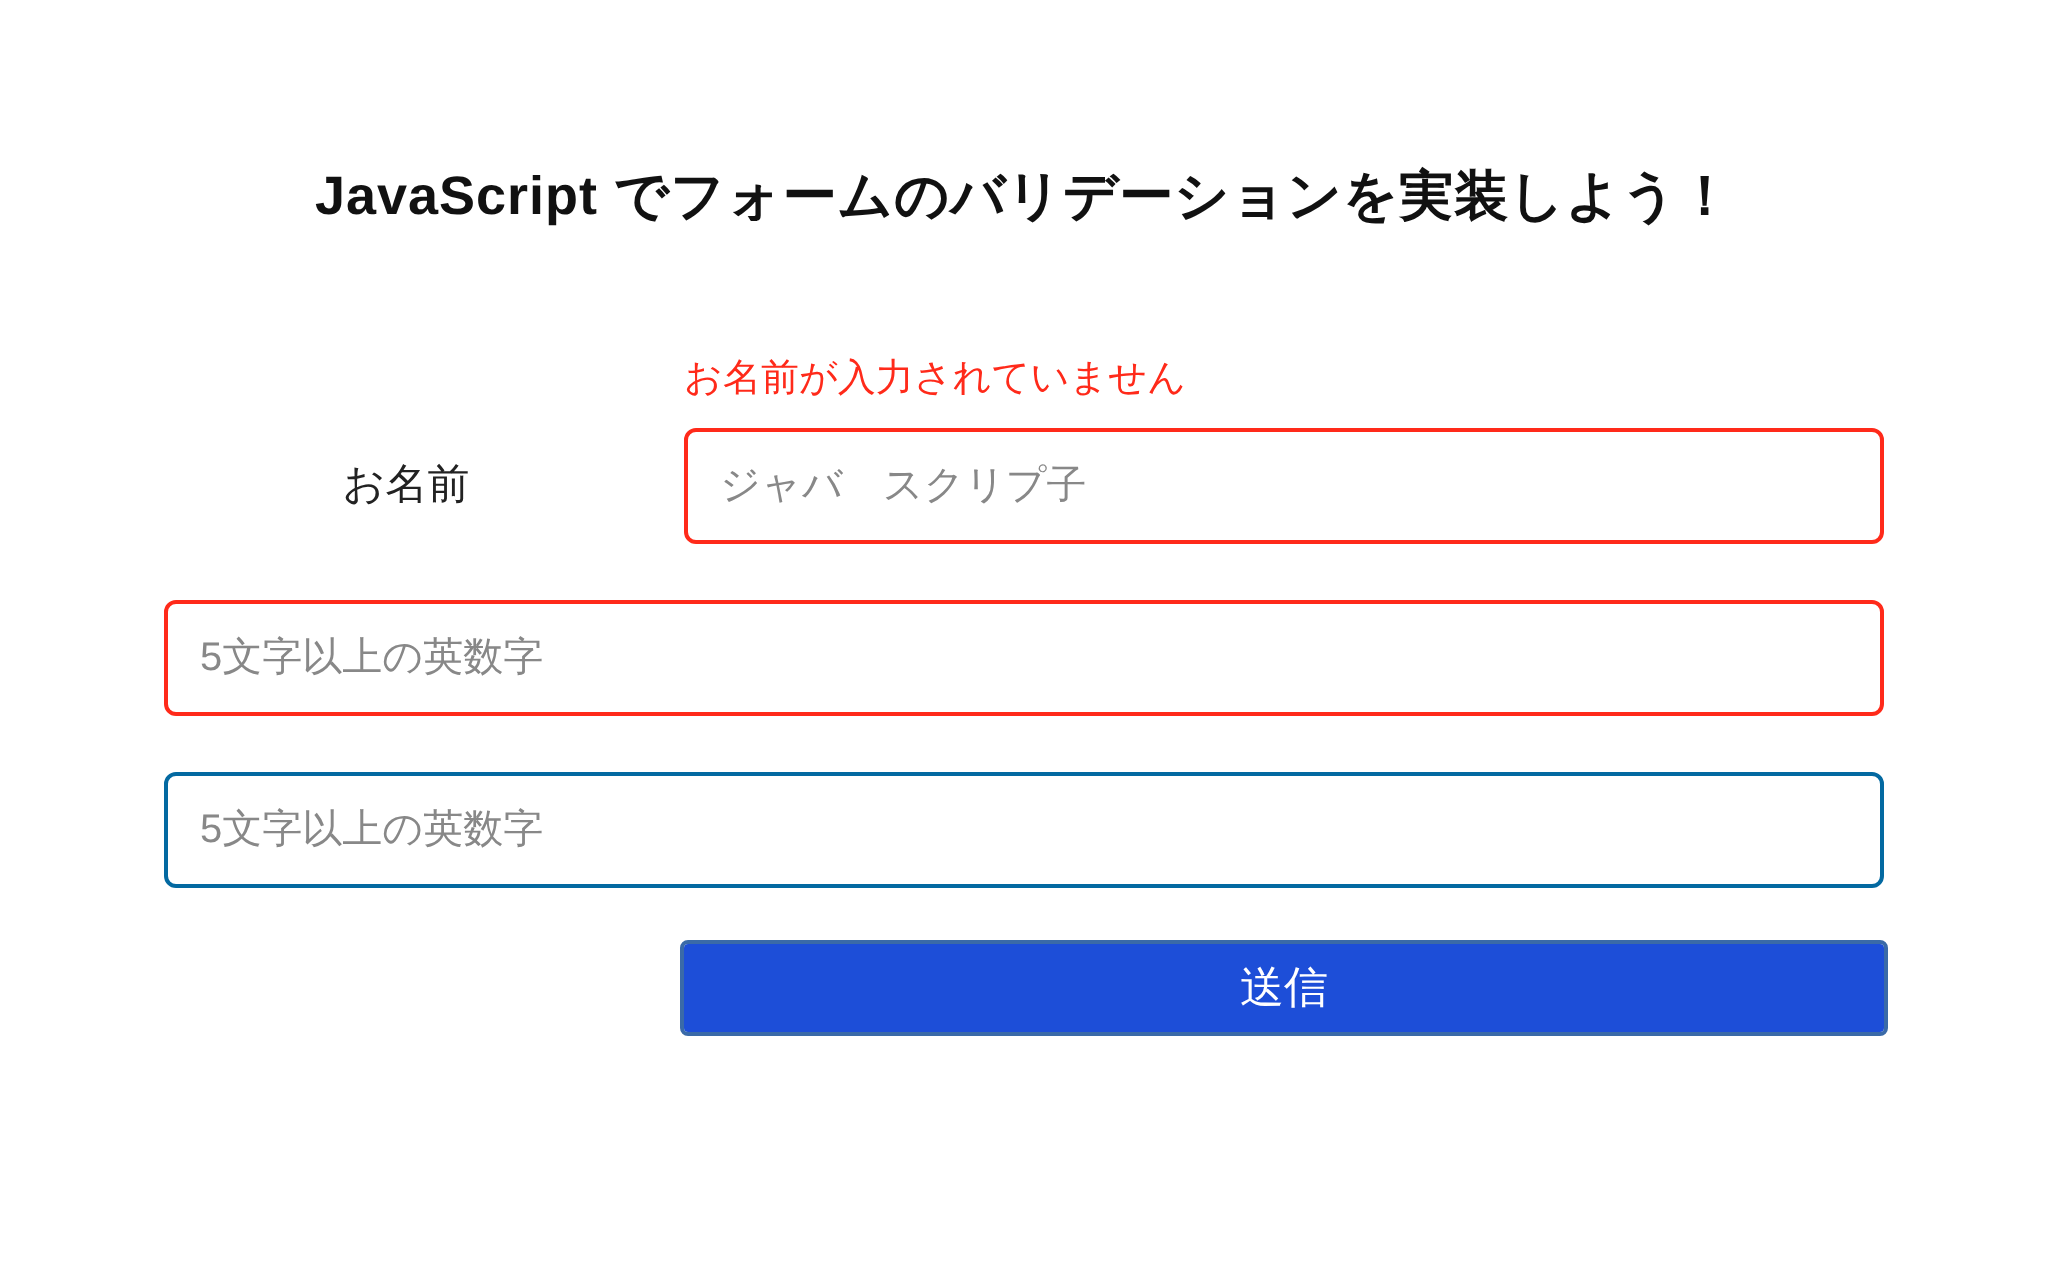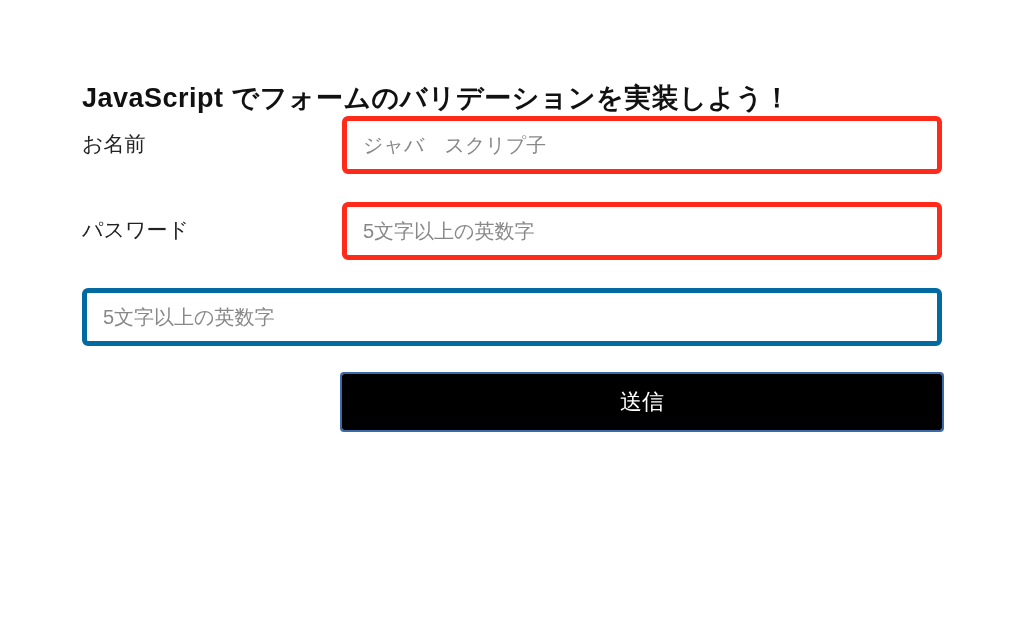--- a/index.html
+++ b/index.html
@@ -15,31 +15,32 @@
       padding-top: 80px;
     }
     .container {
       width: 860px;
       margin: 0 auto;
     }
     .title {
       font-size: 27px;
       font-weight: 700;
       color: #111;
-      text-align: left;
+      text-align: center;
+      margin-bottom: 60px;
       letter-spacing: 0.5px;
     }
     .form-row {
       display: flex;
       align-items: flex-end;
       margin-bottom: 28px;
     }
     .label-col {
       width: 260px;
-      text-align: left;
+      text-align: center;
       padding-right: 18px;
       padding-bottom: 16px;
       font-family: Liberation Mono, monospace;
     }
     .label-text {
       font-size: 21px;
       color: #222;
     }
     .input-col {
       flex: 1;
@@ -49,42 +50,42 @@
       color: #ff2a1a;
       font-size: 19px;
       margin-bottom: 12px;
       min-height: 0;
     }
     .text-input {
       width: 100%;
       height: 58px;
       font-size: 20px;
       padding: 0 16px;
-      border: 5px solid #0369a1;
+      border: 2px solid #0369a1;
       border-radius: 6px;
       outline: none;
       color: #333;
     }
     .text-input::placeholder {
       color: #888;
     }
     .text-input.error {
       border-color: #ff2a1a;
     }
     .button-row {
       display: flex;
       margin-top: 6px;
     }
     .button-row .label-col {
       padding-bottom: 0;
     }
     .submit-btn {
       flex: 1;
-      height: 56px;
-      background: #000000;
+      height: 44px;
+      background: #1d4ed8;
       color: #ffffff;
       font-size: 22px;
       border: none;
       border-radius: 2px;
       cursor: pointer;
       outline: 2px solid #3a6aa8;
       outline-offset: 0;
     }
   </style>
 </head>
@@ -92,28 +93,26 @@
 
 <div class="container">
 
   <h1 class="title">JavaScript でフォームのバリデーションを実装しよう！</h1>
 
   <div class="form-row">
     <div class="label-col">
       <span class="label-text">お名前</span>
     </div>
     <div class="input-col">
+      <div class="error-msg">お名前が入力されていません</div>
       <input type="text" class="text-input error" placeholder="ジャバ　スクリプ子" style="">
     </div>
   </div>
 
   <div class="form-row">
-    <div class="label-col">
-      <span class="label-text">パスワード</span>
-    </div>
     <div class="input-col">
       <input type="password" class="text-input error" placeholder="5文字以上の英数字" style="">
     </div>
   </div>
 
   <div class="form-row">
     <div class="input-col">
       <input type="password" class="text-input" placeholder="5文字以上の英数字" style="">
     </div>
   </div>

